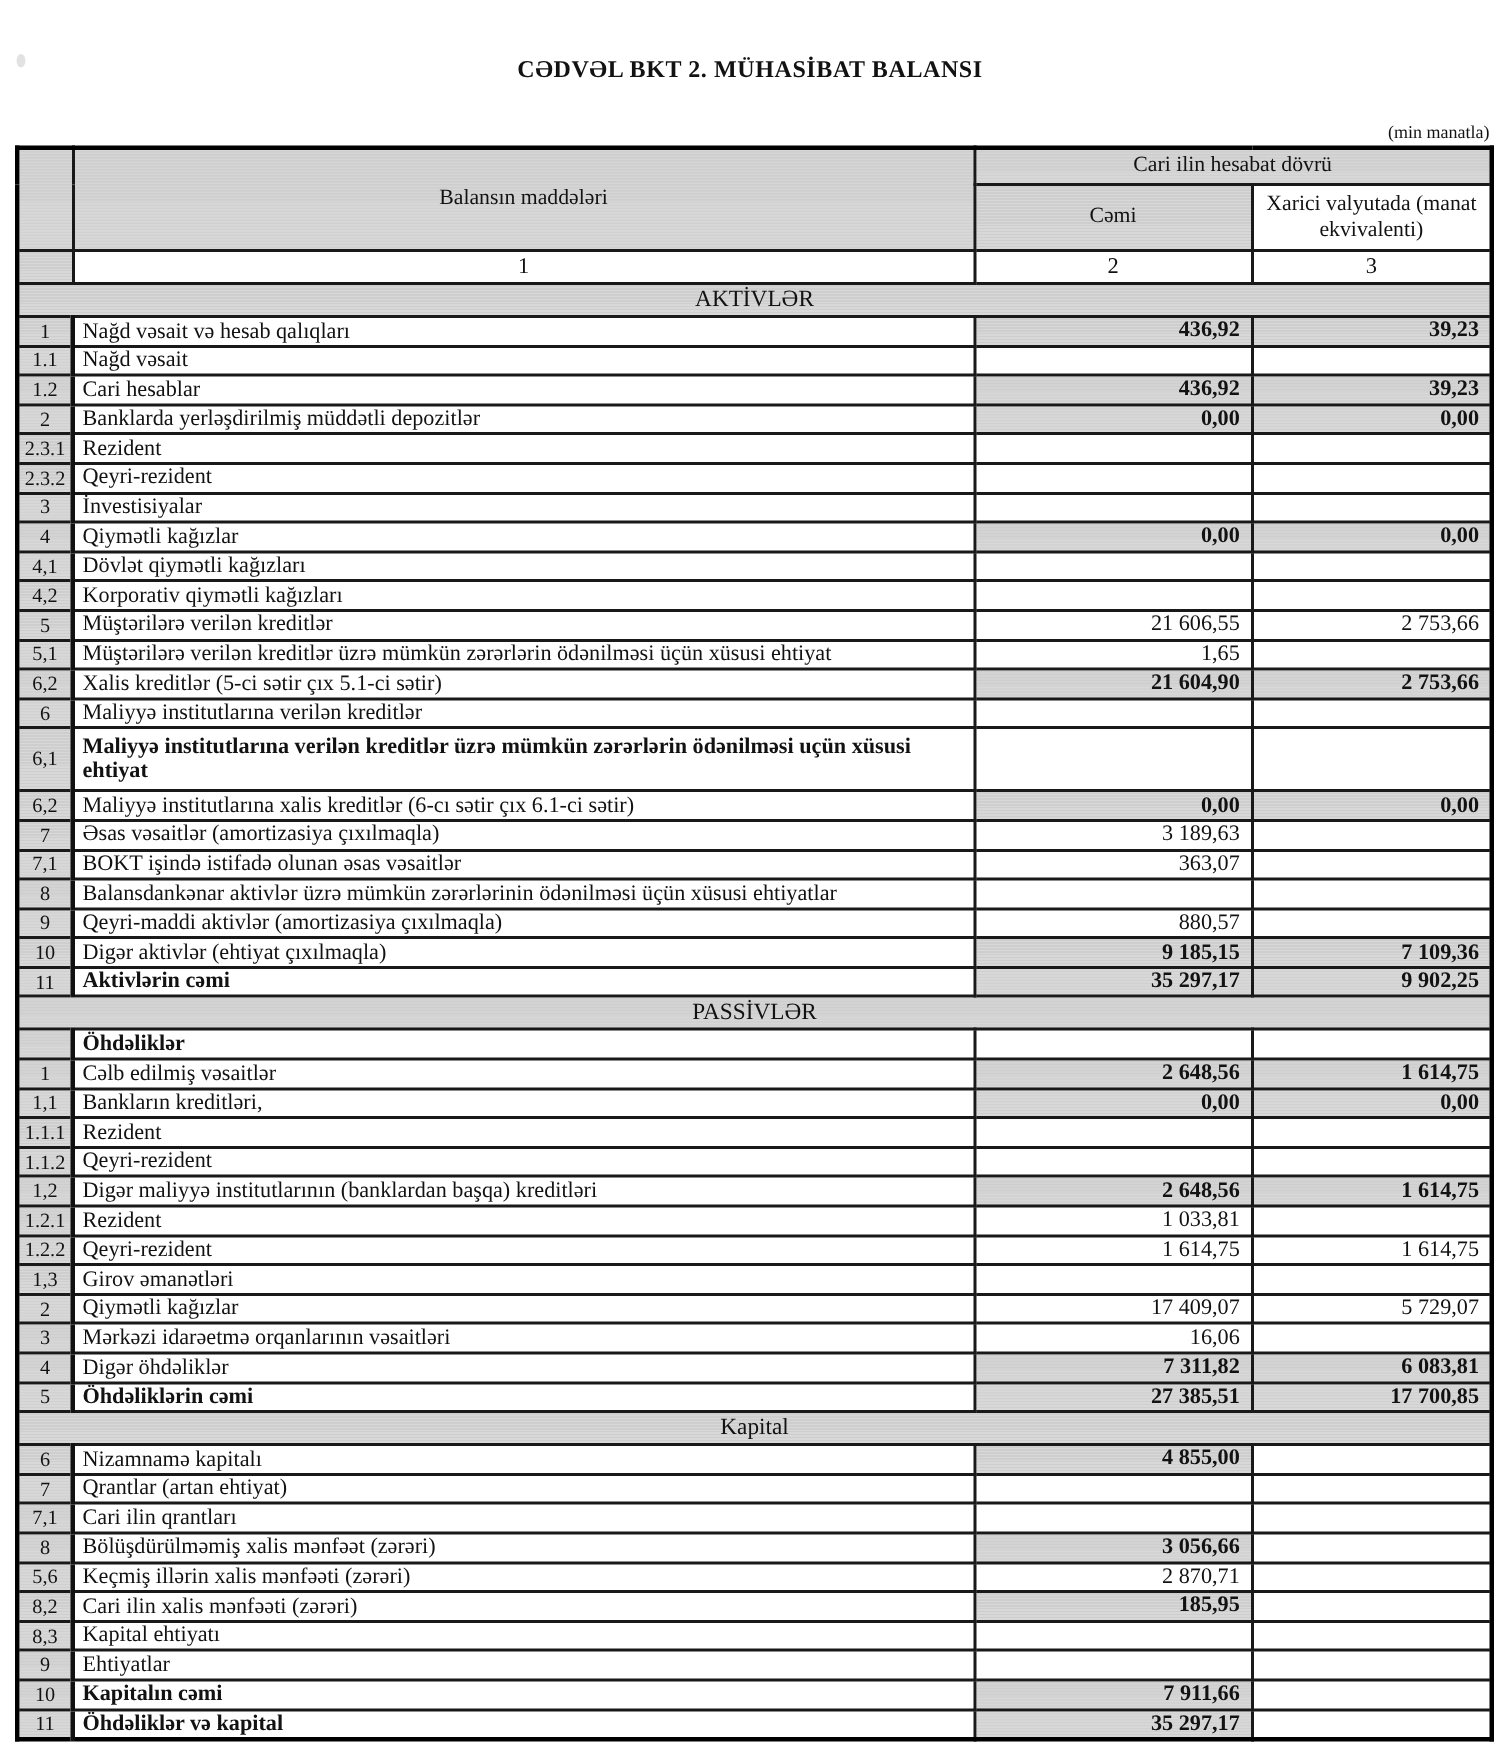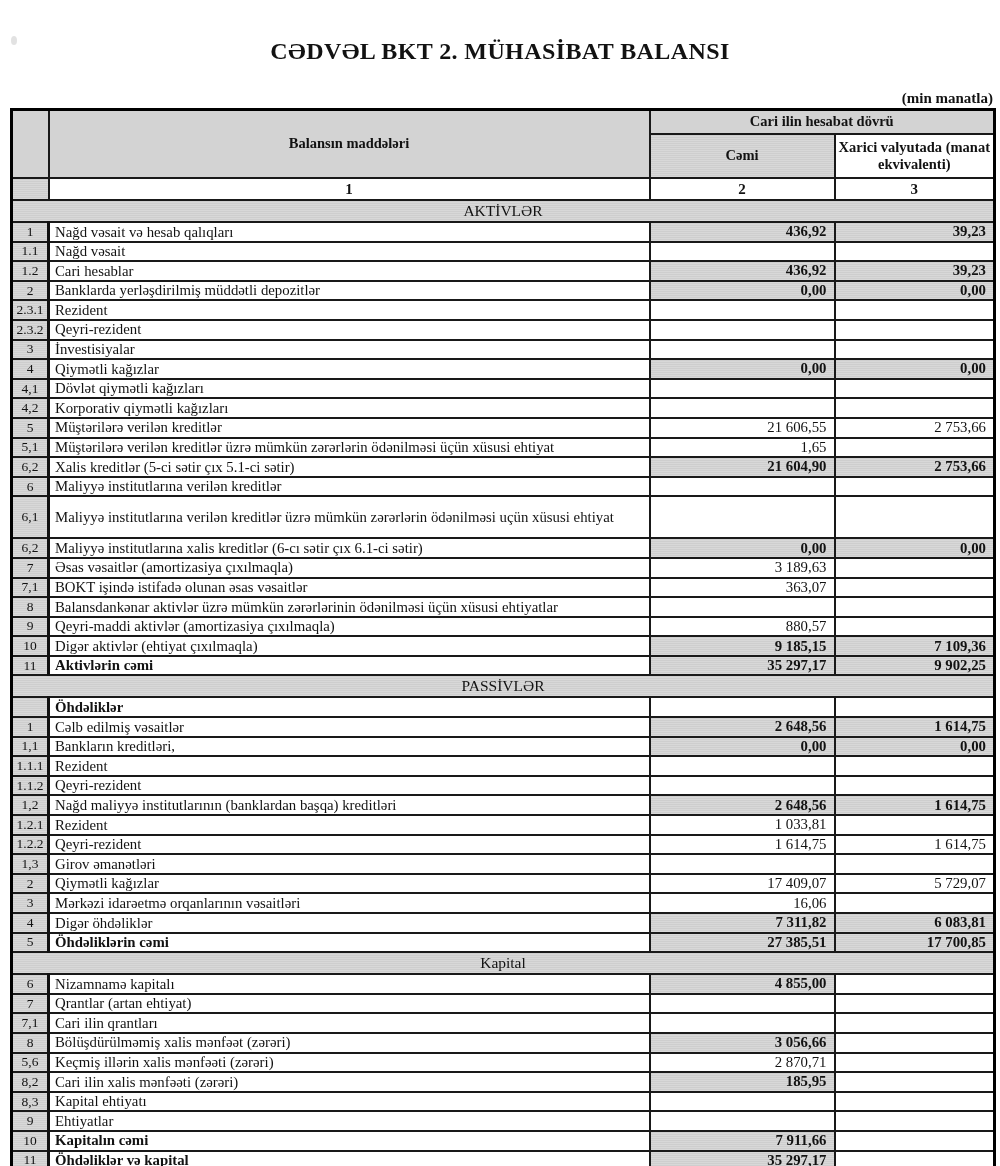--- a/index.html
+++ b/index.html
@@ -19,45 +19,45 @@
     top: 36px;
     width: 6px;
     height: 9px;
     background: #cfcfcf;
     border-radius: 50%;
     opacity: .6;
   }
   .title {
     text-align: center;
     font-weight: bold;
-    font-size: 24px;
+    font-size: 16px;
     letter-spacing: .4px;
     margin: 38px 0 0 0;
   }
   .unit-note {
     width: 983px;
     margin: 25px 0 1px 10px;
     text-align: right;
-    font-weight: bold;
-    font-size: 15px;
+    font-weight: normal;
+    font-size: 12px;
   }
   table.balance {
     border-collapse: collapse;
     table-layout: fixed;
     margin-left: 10px;
     width: 983px;
     border: 3px solid #000;
   }
   th, td {
     border: 2px solid #191919;
     overflow: hidden;
   }
   thead th {
     font-size: 14.5px;
-    font-weight: bold;
+    font-weight: normal;
     padding: 1px 1px;
     line-height: 1.2;
   }
   .gray {
     background-color: #d6d6d6;
     background-image: repeating-linear-gradient(0deg, rgba(255,255,255,.06) 0 1px, rgba(0,0,0,.035) 1px 2px);
   }
   tr.hrow1 th { height: 20px; }
   tr.hrow2 th { height: 40px; }
   tr.hrow3 th { height: 16px; font-size: 15px; }
@@ -70,21 +70,21 @@
     font-size: 13.5px;
     padding: 0 1px;
     border-right: 3px solid #111;
   }
   td.label {
     font-size: 14.8px;
     padding: 0 5px;
     white-space: nowrap;
     line-height: 1.12;
   }
-  td.label.wrap { white-space: normal; }
+  td.label.wrap { white-space: normal; font-weight: bold; }
   td.label.b { font-weight: bold; }
   td.val {
     text-align: right;
     font-size: 14.8px;
     padding: 0 7px;
   }
   td.val.hl {
     background-color: #d6d6d6;
     background-image: repeating-linear-gradient(0deg, rgba(255,255,255,.06) 0 1px, rgba(0,0,0,.035) 1px 2px);
     font-weight: bold;
@@ -295,21 +295,21 @@
         <td class="val"></td>
       </tr>
       <tr>
         <td class="num">1.1.2</td>
         <td class="label">Qeyri-rezident</td>
         <td class="val"></td>
         <td class="val"></td>
       </tr>
       <tr>
         <td class="num">1,2</td>
-        <td class="label">Nağd maliyyə institutlarının (banklardan başqa) kreditləri</td>
+        <td class="label">Digər maliyyə institutlarının (banklardan başqa) kreditləri</td>
         <td class="val hl">2 648,56</td>
         <td class="val hl">1 614,75</td>
       </tr>
       <tr>
         <td class="num">1.2.1</td>
         <td class="label">Rezident</td>
         <td class="val">1 033,81</td>
         <td class="val"></td>
       </tr>
       <tr>

